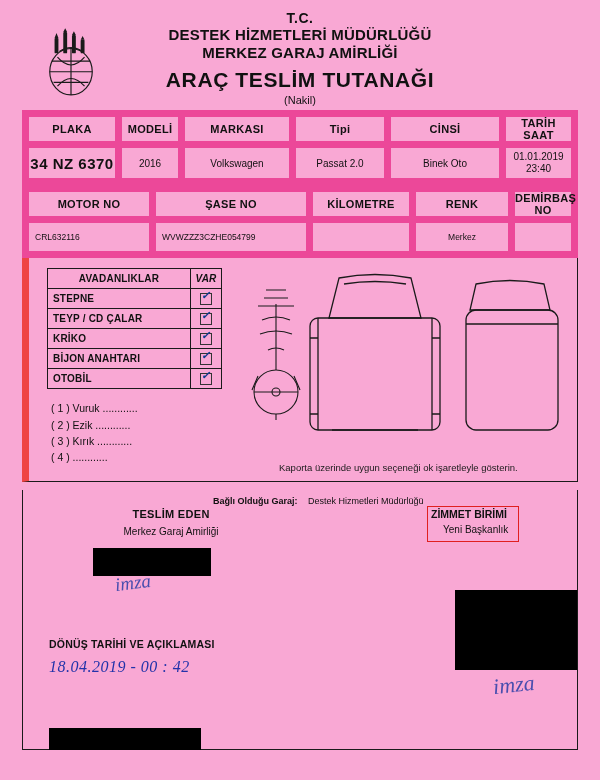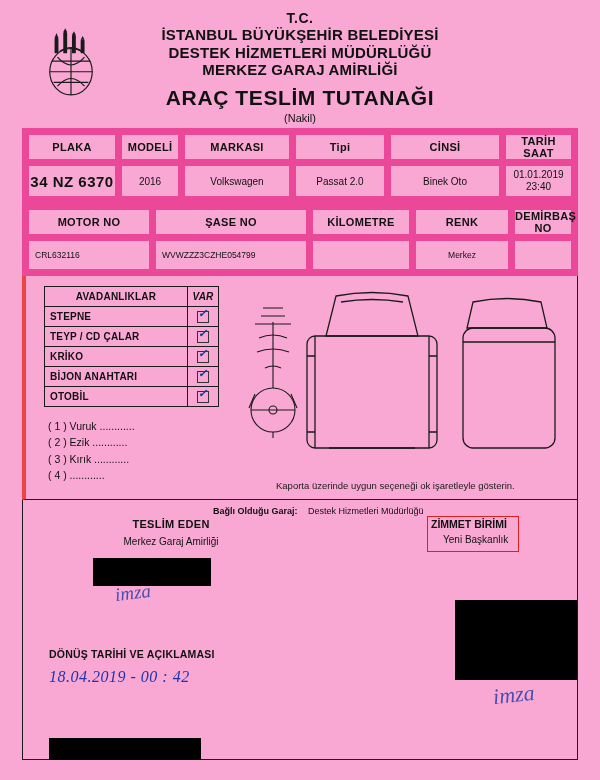--- a/index.html
+++ b/index.html
@@ -92,21 +92,21 @@
   }
   .valcell-small {
     font-size: 8.5px;
     height: 28px;
   }
 
   
   .midwrap {
     width: 556px;
     margin: 0 auto;
-    border-left: 4px solid #ef4444;
+    border-left: 7px solid #ef4444;
     border-right: 1px solid #1a1a1a;
     border-bottom: 1px solid #1a1a1a;
     position: relative;
     height: 224px;
     box-sizing: border-box;
   }
   .acc-table {
     border-collapse: collapse;
     position: absolute;
     left: 18px;
@@ -173,21 +173,21 @@
     position: absolute;
     left: 215px;
     top: 6px;
     width: 330px;
     height: 190px;
   }
 
   
   .footwrap {
     width: 556px;
-    margin: 0 auto;
+    margin: 8px auto;
     border-left: 1px solid #1a1a1a;
     border-right: 1px solid #1a1a1a;
     border-bottom: 1px solid #1a1a1a;
     border-top: 0;
     position: relative;
     height: 260px;
     box-sizing: border-box;
   }
   .bagli {
     position: absolute;
@@ -303,21 +303,20 @@
       </g>
       <g fill="#1a1a1a">
         <rect x="13" y="10" width="4" height="16" rx="1"></rect>
         <rect x="22" y="4" width="4" height="22" rx="1"></rect>
         <rect x="31" y="7" width="4" height="19" rx="1"></rect>
         <rect x="40" y="12" width="4" height="14" rx="1"></rect>
         <path d="M13 10 l2 -5 l2 5z M22 4 l2 -4 l2 4z M31 7 l2 -4 l2 4z M40 12 l2 -4 l2 4z"></path>
       </g>
     </svg>
     <div class="hdr-tc">T.C.</div>
-    <div class="hdr-l1">İSTANBUL BÜYÜKŞEHİR BELEDİYESİ</div>
     <div class="hdr-l2">DESTEK HİZMETLERİ MÜDÜRLÜĞÜ</div>
     <div class="hdr-l3">MERKEZ GARAJ AMİRLİĞİ</div>
     <div class="hdr-title">ARAÇ TESLİM TUTANAĞI</div>
     <div class="hdr-sub">(Nakil)</div>
   </div>
 
   <table class="grid">
     <tbody>
         <tr>
       <td class="hdrcell" style="width:86px">PLAKA</td>

